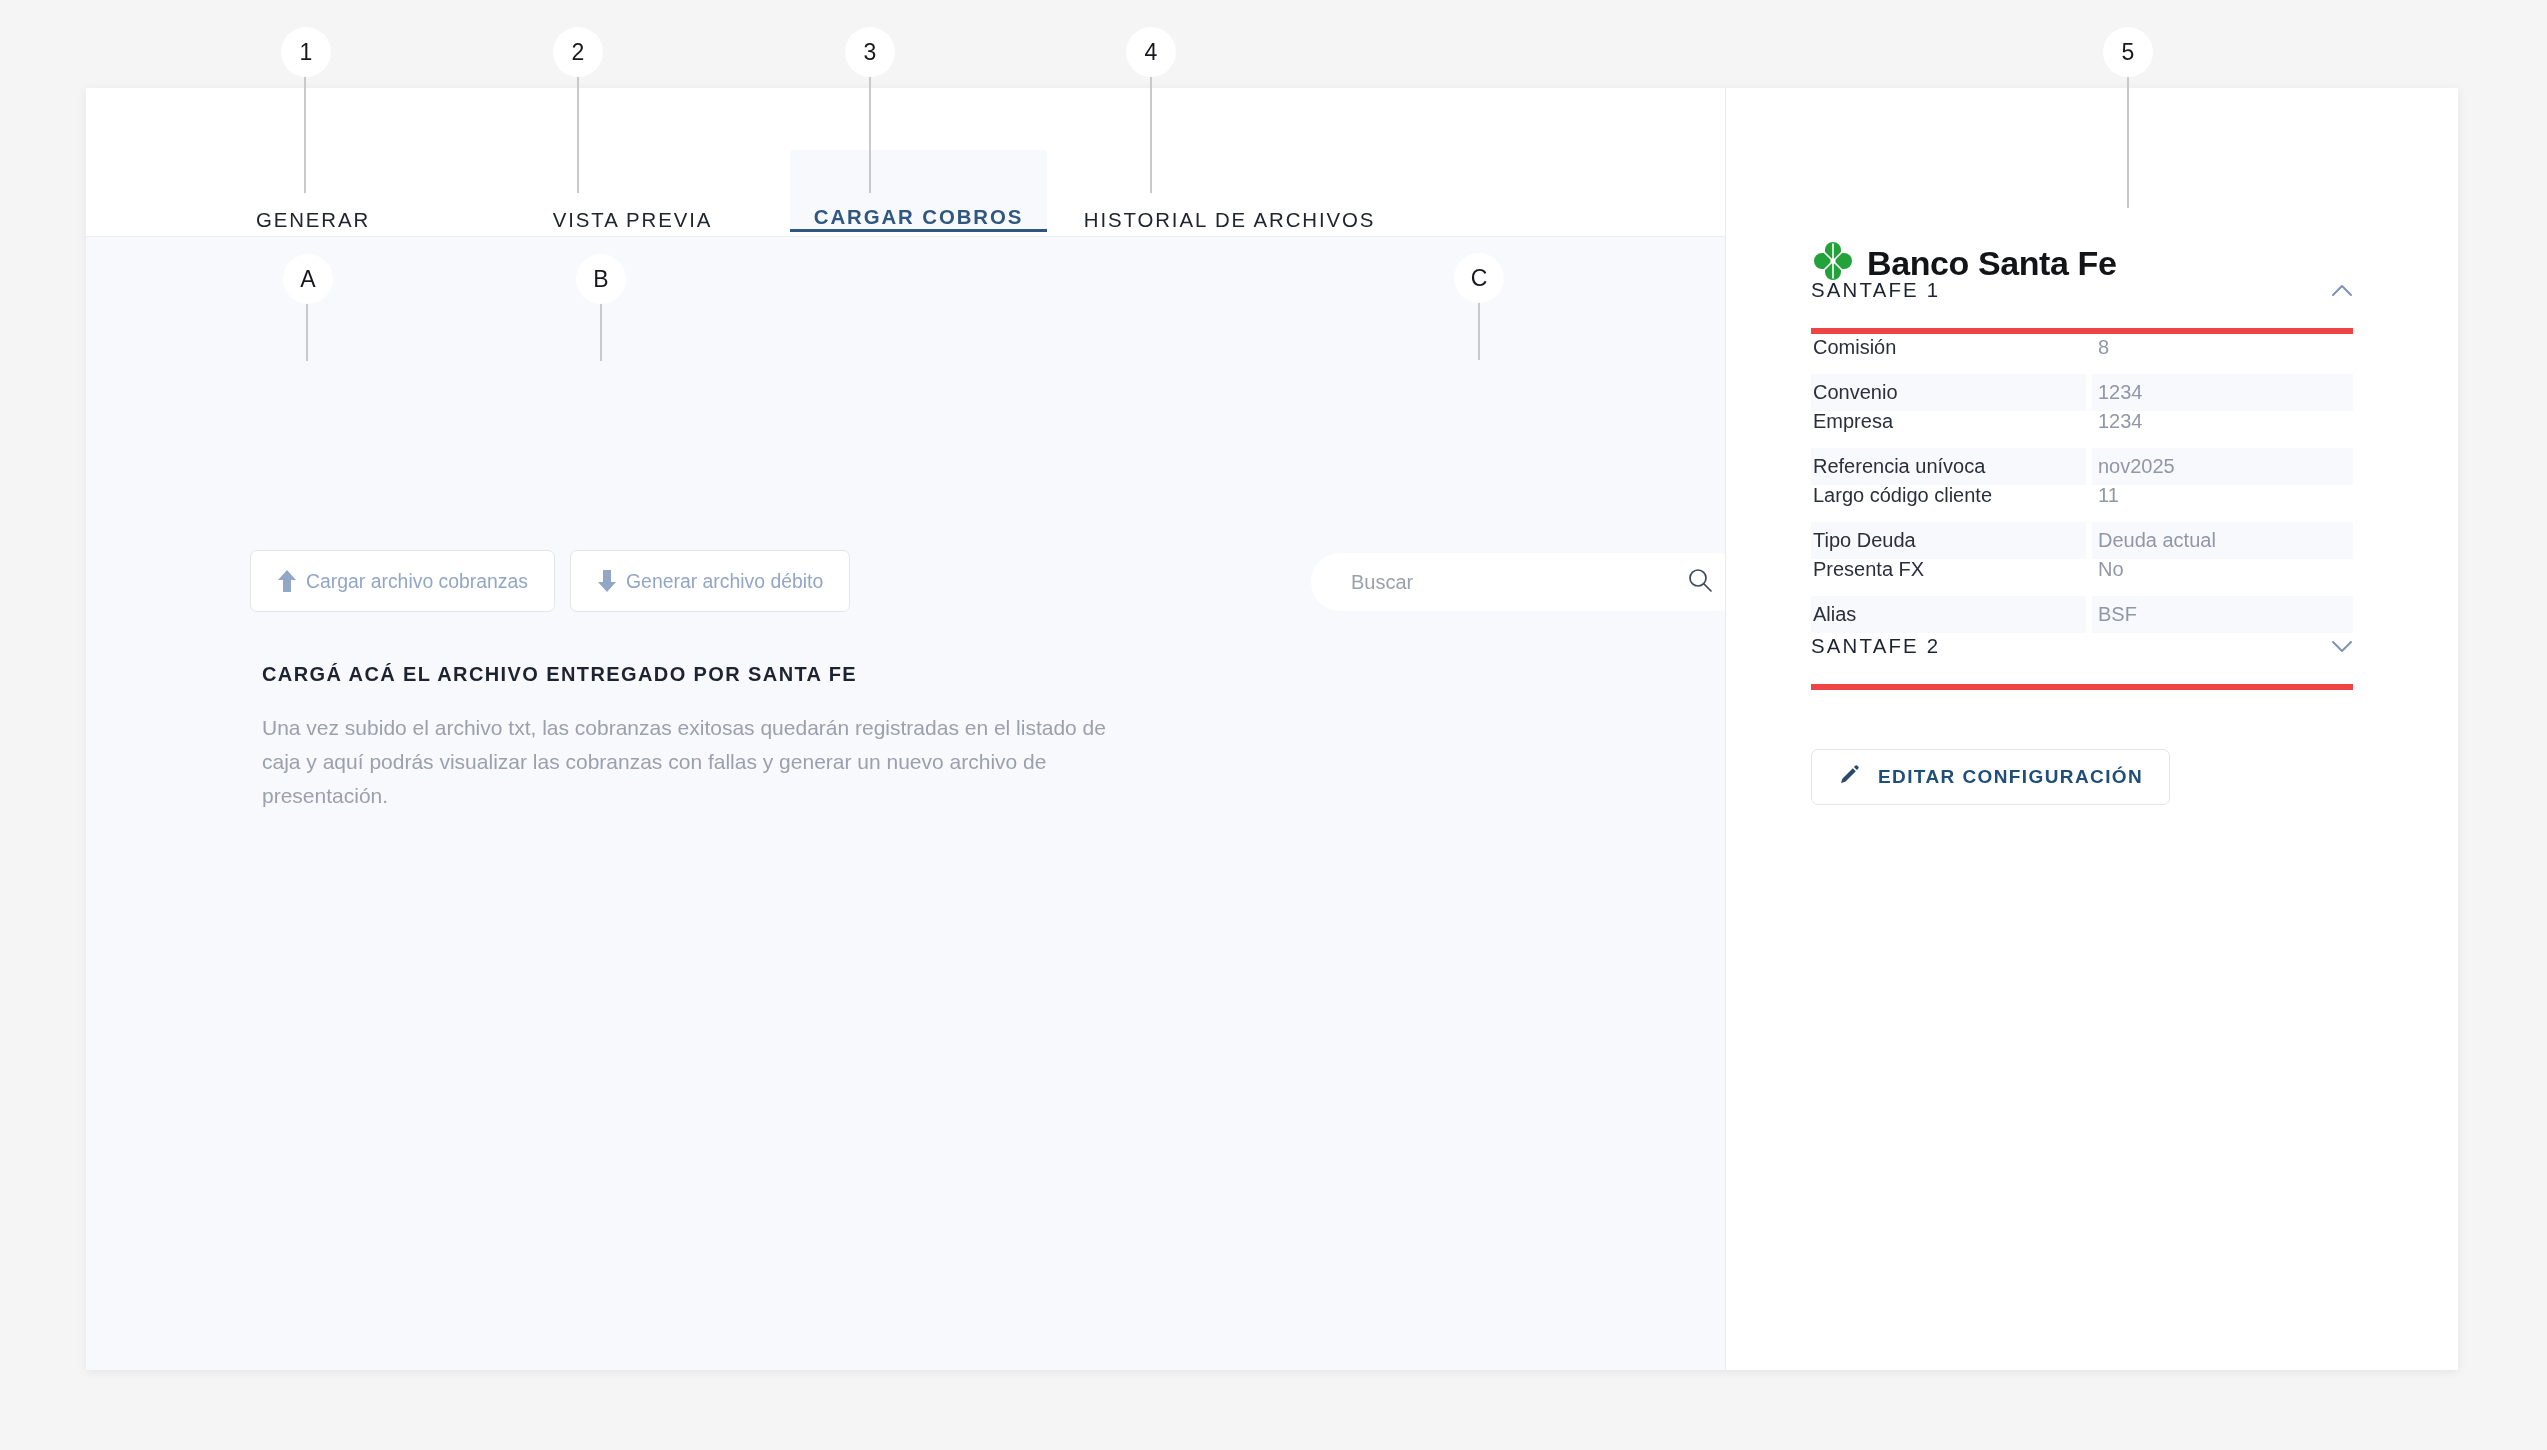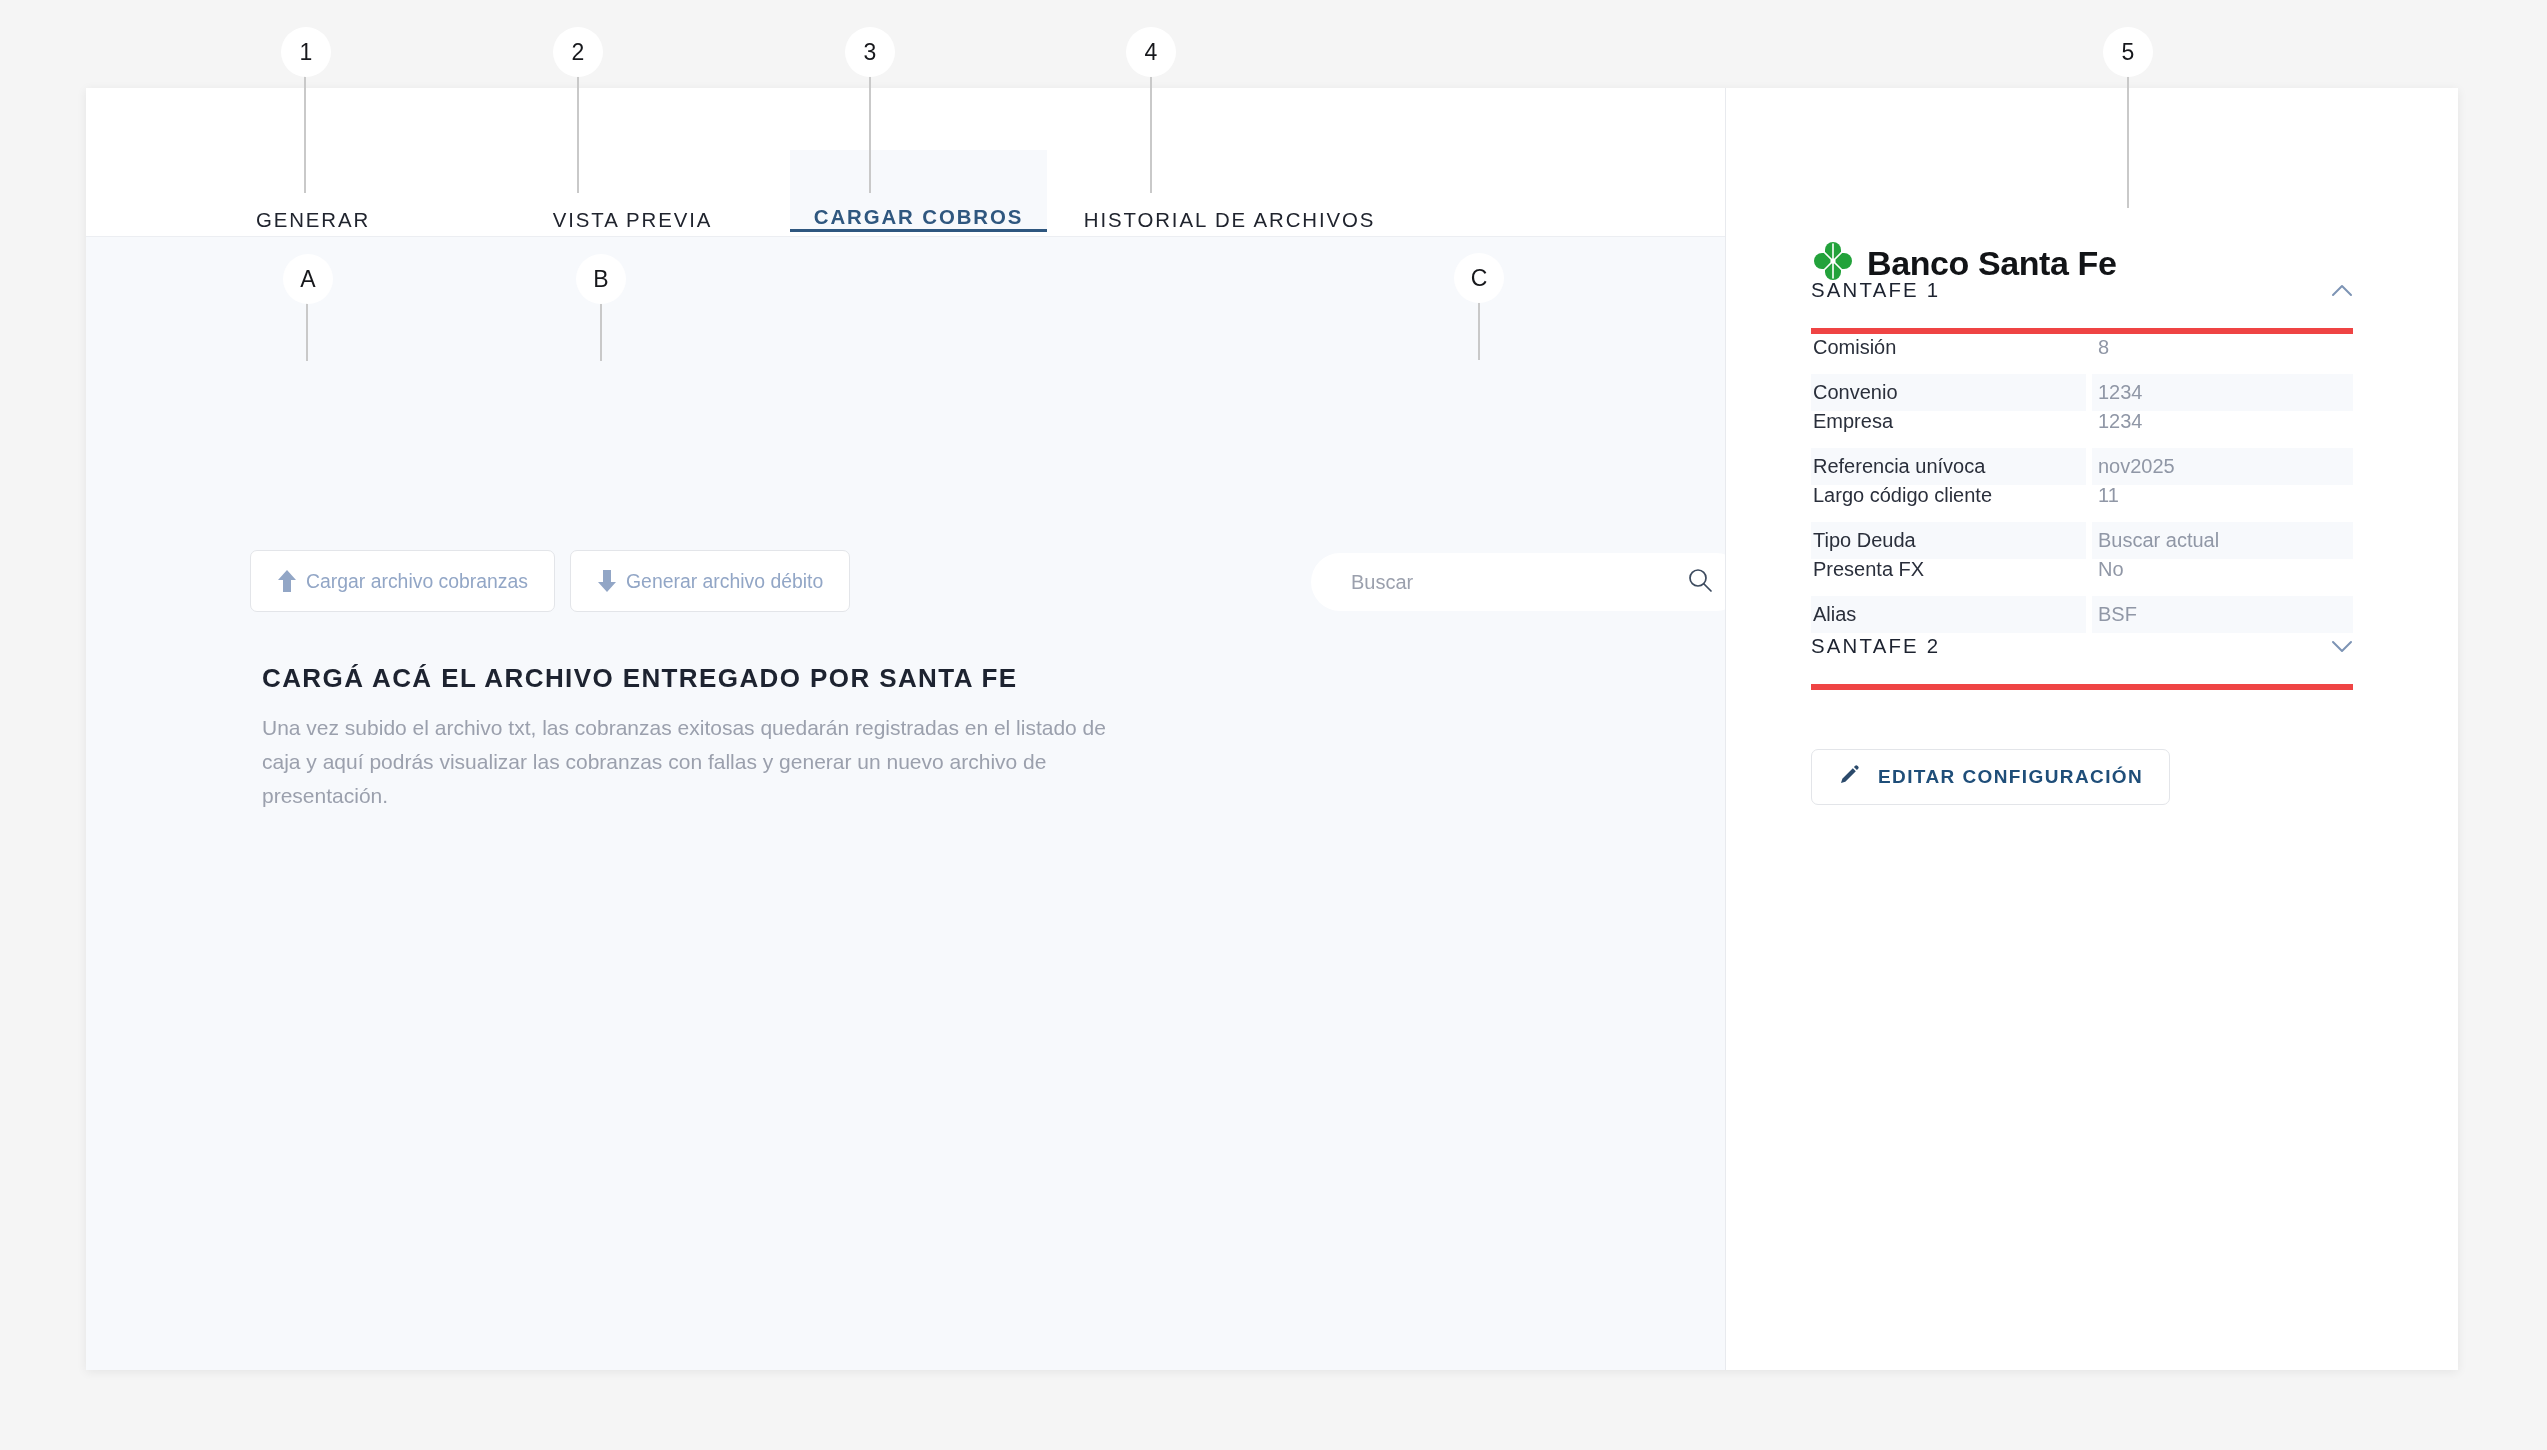--- a/index.html
+++ b/index.html
@@ -120,21 +120,21 @@
     font-size: 20px;
     color: #4a4f5c;
   }
   .search-wrap input::placeholder { color: #9ba0ad; }
 
   
   .headline {
     position: absolute;
     left: 176px;
     top: 426px;
-    font-size: 26px;
+    font-size: 20px;
     font-weight: 700;
     letter-spacing: 1.4px;
     color: #1d2330;
   }
   .paragraph {
     position: absolute;
     left: 176px;
     top: 474px;
     width: 866px;
     font-size: 21px;
@@ -365,21 +365,21 @@
         <div class="drow alt">
           <span class="k">Referencia unívoca</span>
           <span class="v">nov2025</span>
         </div>
         <div class="drow">
           <span class="k">Largo código cliente</span>
           <span class="v">11</span>
         </div>
         <div class="drow alt">
           <span class="k">Tipo Deuda</span>
-          <span class="v">Buscar actual</span>
+          <span class="v">Deuda actual</span>
         </div>
         <div class="drow">
           <span class="k">Presenta FX</span>
           <span class="v">No</span>
         </div>
         <div class="drow alt">
           <span class="k">Alias</span>
           <span class="v">BSF</span>
         </div>
       </div>

